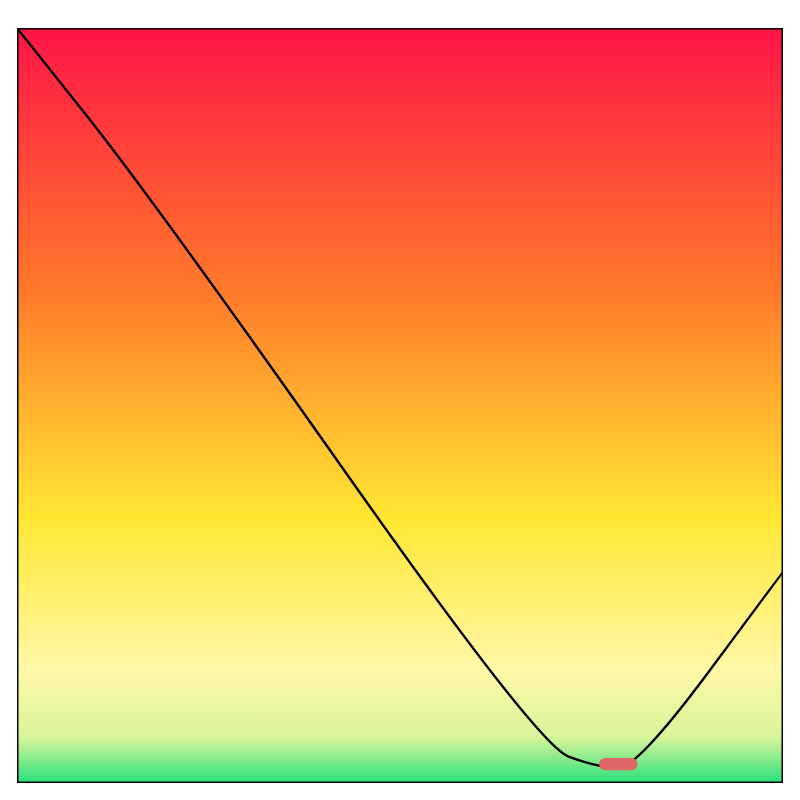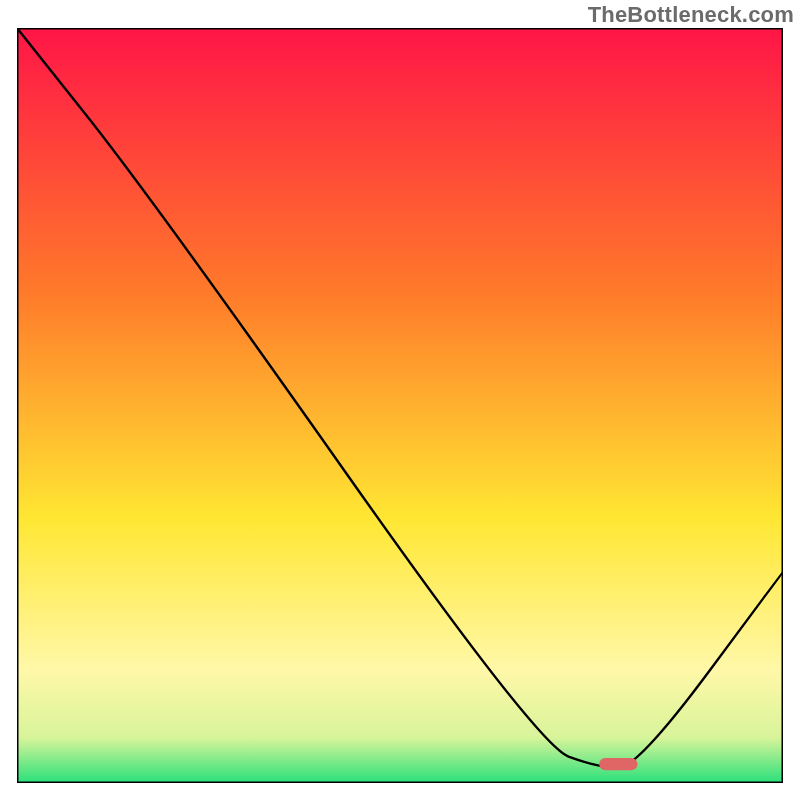--- a/index.html
+++ b/index.html
@@ -32,21 +32,20 @@
     height: 755px;
   }
   .plot svg {
     display: block;
   }
 </style>
 </head>
 <body>
 
 <div class="wrap">
-  <div class="watermark">TheBottleneck.com</div>
 
   <div class="plot">
     <svg id="chart-svg" width="766" height="755" viewBox="0 0 766 755">
         <defs>
           <linearGradient id="bg-grad" x1="0" y1="0" x2="0" y2="1">
             <stop offset="0%" stop-color="#ff1547"></stop>
             <stop offset="35%" stop-color="#ff7a2a"></stop>
             <stop offset="65%" stop-color="#ffe733"></stop>
             <stop offset="85%" stop-color="#fff8a8"></stop>
             <stop offset="94%" stop-color="#d8f49a"></stop>

